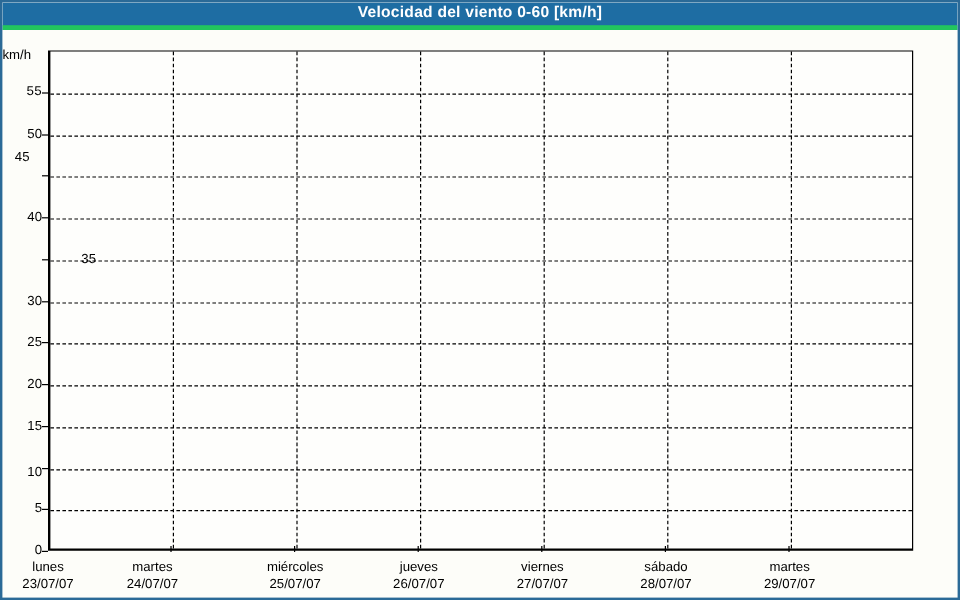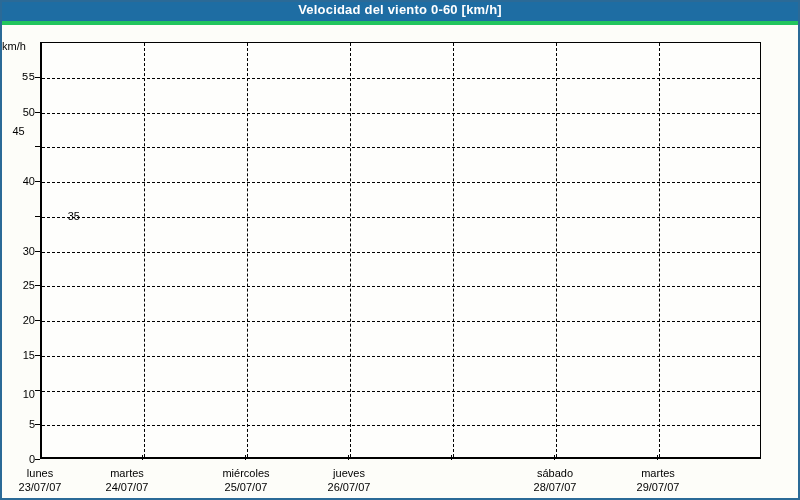--- a/index.html
+++ b/index.html
@@ -156,20 +156,24 @@
         <span class="day-date">24/07/07</span>
       </div>
       <div class="day-label" style="left: 189px; top: 464px;">
         <span class="day-name">miércoles</span>
         <span class="day-date">25/07/07</span>
       </div>
       <div class="day-label" style="left: 292px; top: 464px;">
         <span class="day-name">jueves</span>
         <span class="day-date">26/07/07</span>
       </div>
+      <div class="day-label" style="left: 395px; top: 464px;">
+        <span class="day-name">viernes</span>
+        <span class="day-date">27/07/07</span>
+      </div>
       <div class="day-label" style="left: 498px; top: 464px;">
         <span class="day-name">sábado</span>
         <span class="day-date">28/07/07</span>
       </div>
       <div class="day-label" style="left: 601px; top: 464px;">
         <span class="day-name">martes</span>
         <span class="day-date">29/07/07</span>
       </div>
     </div>
 </div>

